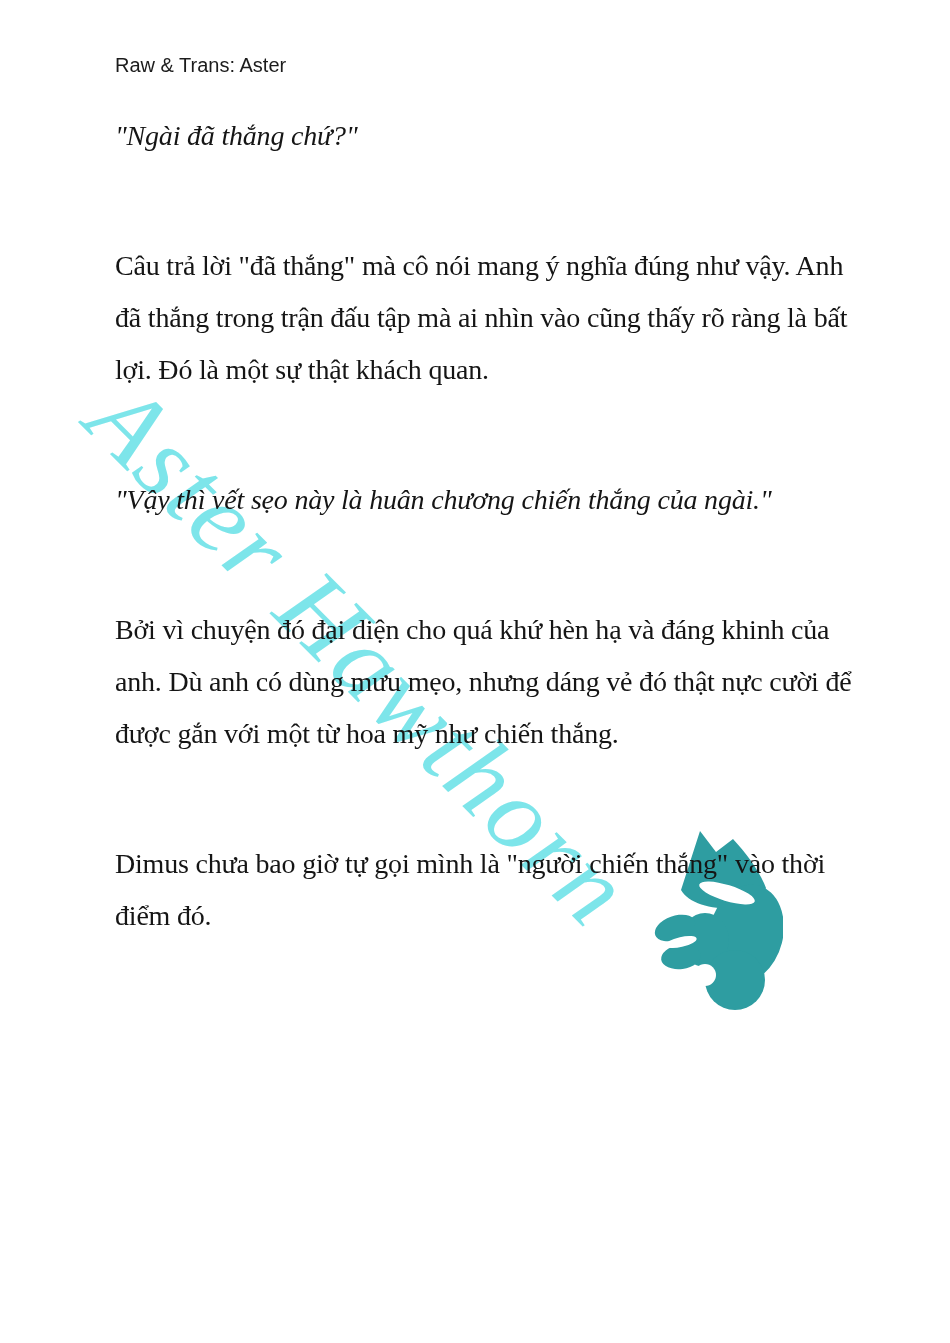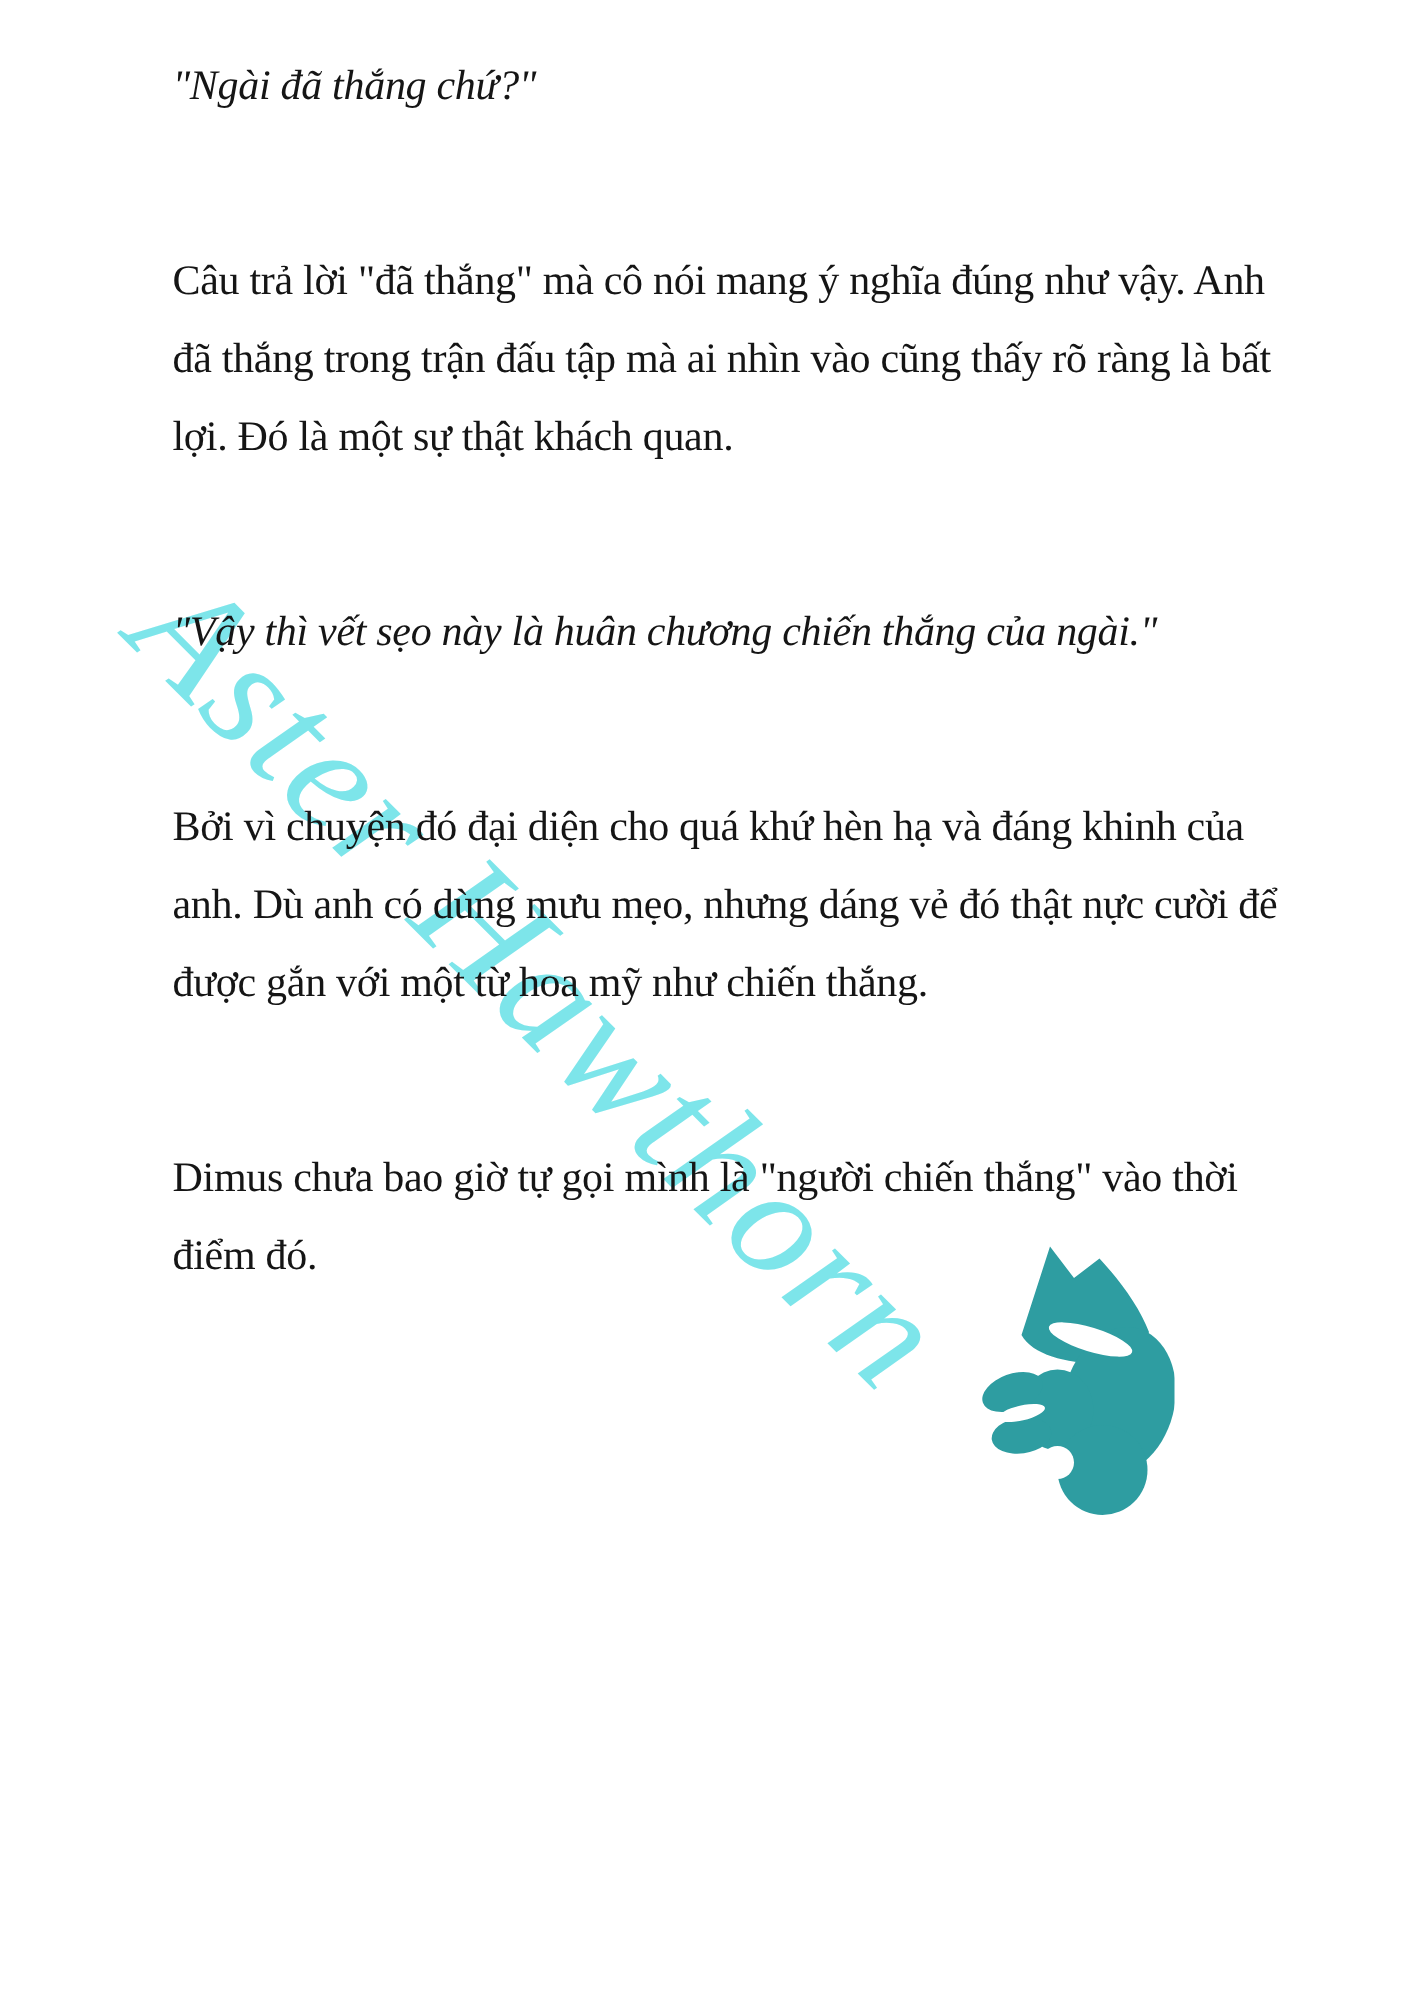--- a/index.html
+++ b/index.html
@@ -98,20 +98,21 @@
 
       <ellipse cx="84" cy="65" rx="29" ry="8" transform="rotate(17 84 65)"></ellipse>
 
       <circle cx="62" cy="147" r="11"></circle>
 
       <ellipse cx="38" cy="114" rx="16" ry="5" transform="rotate(-13 38 114)"></ellipse>
     </g>
   </svg>
 
   <div class="content">
+    <div class="credit">Raw &amp; Trans: Aster</div>
 
     <p class="par quote first">"Ngài đã thắng chứ?"</p>
 
     <p class="par">Câu trả lời "đã thắng" mà cô nói mang ý nghĩa đúng như vậy. Anh đã thắng trong trận đấu tập mà ai nhìn vào cũng thấy rõ ràng là bất lợi. Đó là một sự thật khách quan.</p>
 
     <p class="par quote">"Vậy thì vết sẹo này là huân chương chiến thắng của ngài."</p>
 
     <p class="par">Bởi vì chuyện đó đại diện cho quá khứ hèn hạ và đáng khinh của anh. Dù anh có dùng mưu mẹo, nhưng dáng vẻ đó thật nực cười để được gắn với một từ hoa mỹ như chiến thắng.</p>
 
     <p class="par">Dimus chưa bao giờ tự gọi mình là "người chiến thắng" vào thời điểm đó.</p>

